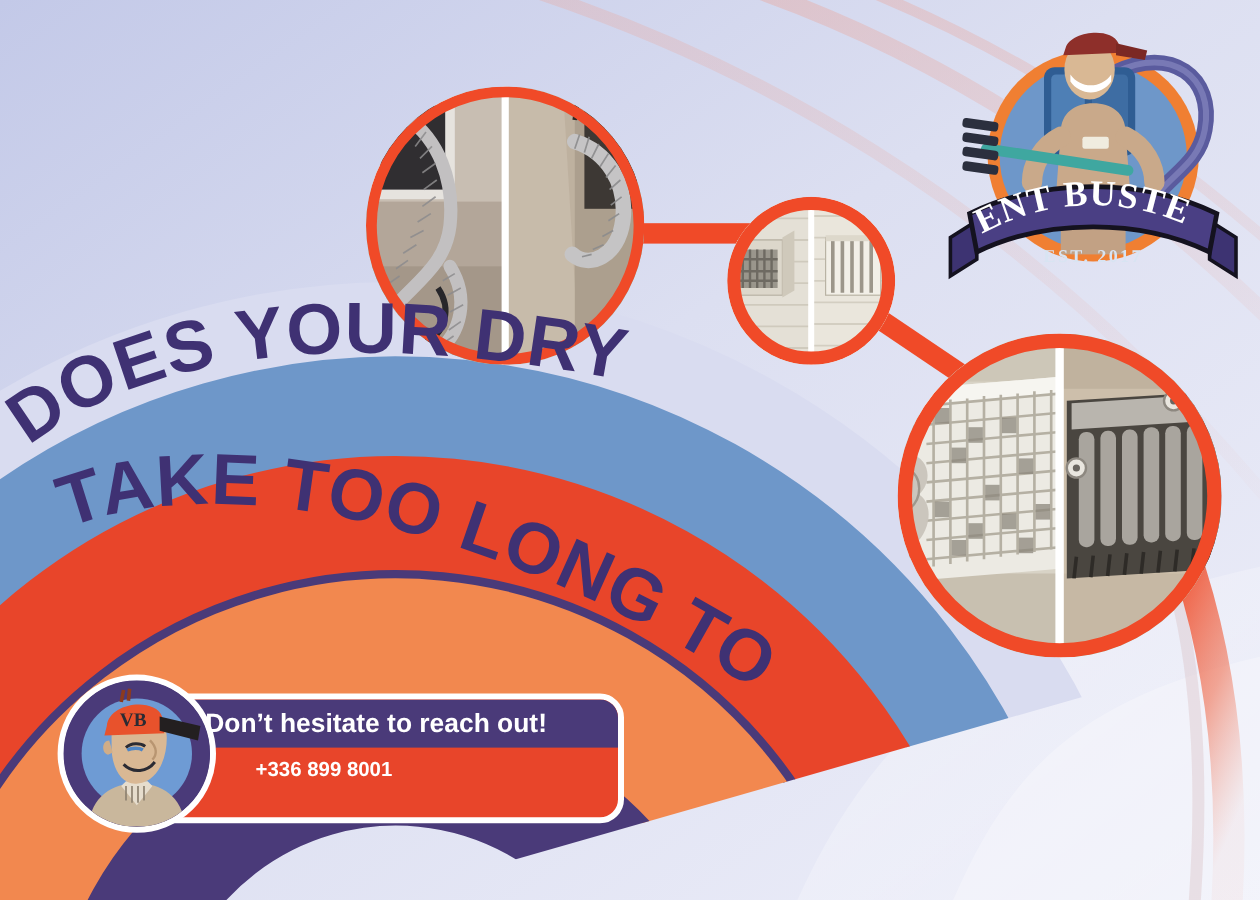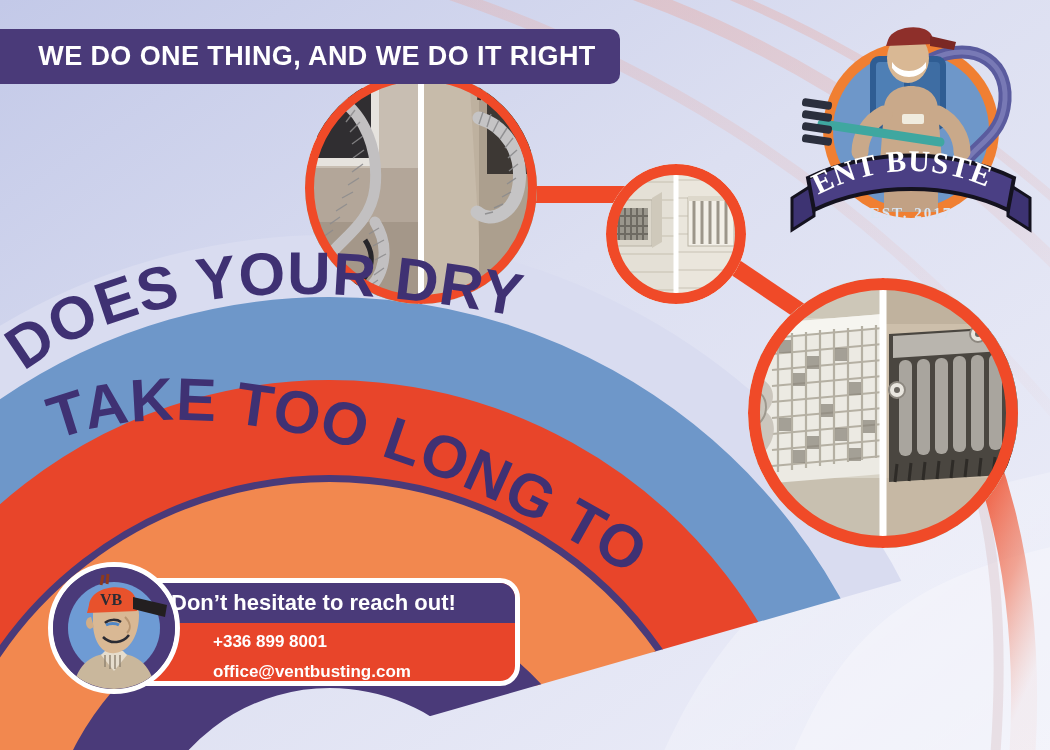--- a/index.html
+++ b/index.html
@@ -135,23 +135,20 @@
       <circle cx="330" cy="880" r="400" fill="none" stroke="#4a3a79" stroke-width="10"></circle>
       <circle cx="330" cy="880" r="340" fill="none" stroke="#f2884f" stroke-width="116"></circle>
       <circle cx="330" cy="880" r="240" fill="none" stroke="#4a3a79" stroke-width="96"></circle>
     </g>
   </svg>
 
   <svg class="layer" viewBox="0 0 1050 750" style="z-index:16;">
     <path d="M 985,455 C 1015,540 1030,640 1022,760" stroke="url(#orangeRibbon)" stroke-width="26" fill="none" stroke-linecap="round"></path>
   </svg>
 
-  <div id="banner">
-    <span id="banner-text">WE DO ONE THING, AND WE DO IT RIGHT</span>
-  </div>
 
   <div class="connector" style="left:500px; top:186px; width:125px; height:17px;"></div>
   <div class="connector" style="left:725px; top:252px; width:110px; height:17px; transform:rotate(34deg); transform-origin:left center;"></div>
 
   <div class="photo-circle" style="left:305px; top:72px; width:232px; height:232px;">
     <div class="half left">
       <svg viewBox="0 0 116 232" preserveAspectRatio="xMidYMid slice" style="width:100%;height:100%">
         <rect width="116" height="232" fill="#cfc6bb"></rect>
         <rect x="4" y="8" width="70" height="86" fill="#efeeea"></rect>
         <rect x="12" y="16" width="54" height="70" fill="#2c2c30"></rect>
@@ -346,21 +343,20 @@
     </text>
     <text x="131" y="216" text-anchor="middle" style="font-family:'Liberation Serif',serif; font-weight:700; font-size:15px; fill:#d8e4f2; letter-spacing:2px;">EST. 2017</text>
   </svg>
 
   <div id="contact-card">
     <div id="contact-head">
       <span id="contact-head-text">Don’t hesitate to reach out!</span>
     </div>
     <div id="contact-body">
       <div>+336 899 8001</div>
-      <div>office@ventbusting.com</div>
     </div>
   </div>
 
   <div id="avatar">
     <svg viewBox="0 0 122 122" style="width:100%;height:100%">
       <circle cx="61" cy="61" r="61" fill="#4a3a79"></circle>
       <circle cx="61" cy="61" r="46" fill="#6e9bd4"></circle>
 
       <path d="M 20,122 C 24,96 40,86 61,86 C 82,86 98,96 102,122 Z" fill="#c9b79c"></path>
       <path d="M 48,88 L 61,104 L 74,88 L 70,84 L 52,84 Z" fill="#e6ddcd"></path>

